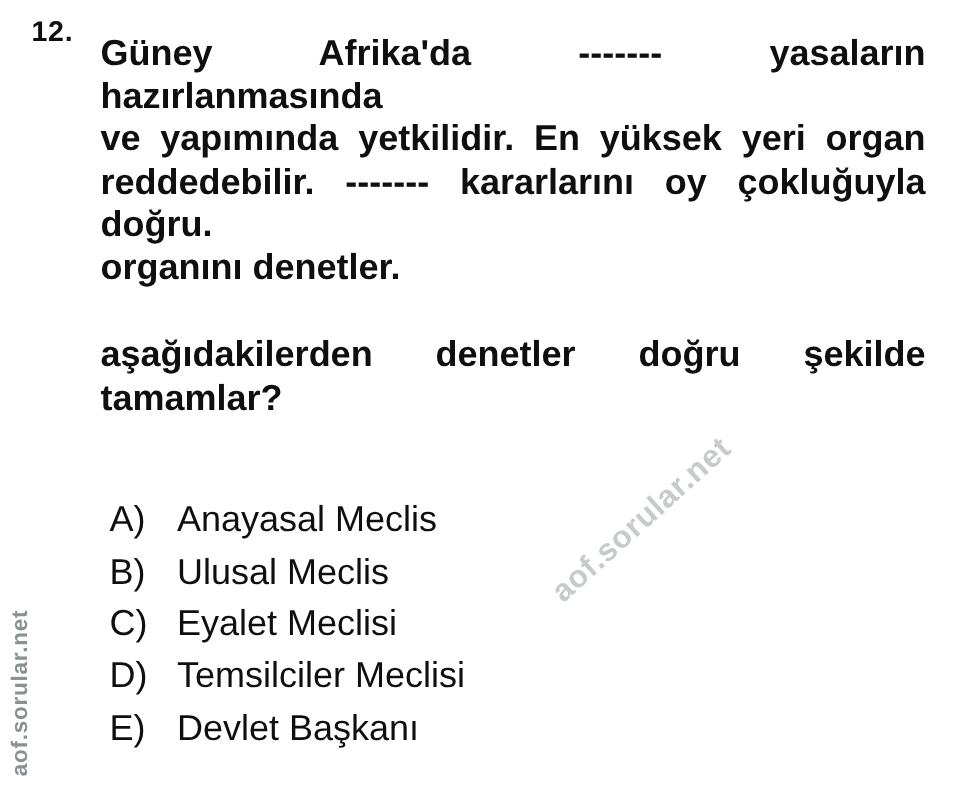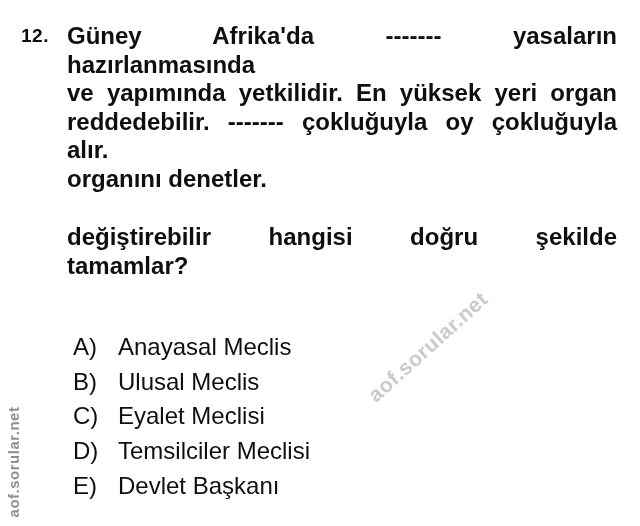--- a/index.html
+++ b/index.html
@@ -11,21 +11,21 @@
     height: 526px;
     position: relative;
     background: #ffffff;
     overflow: hidden;
     font-family: "Liberation Sans", sans-serif;
     color: #0f0f0f;
   }
   .question-number {
     position: absolute;
     left: 21px;
-    top: 26px;
+    top: 12px;
     font-size: 19px;
     font-weight: bold;
     line-height: 1;
     letter-spacing: 0.5px;
   }
   .paragraph {
     position: absolute;
     left: 67px;
     top: 22px;
     width: 550px;
@@ -104,26 +104,26 @@
   }
 </style>
 </head>
 <body>
 
 <div class="question-number">12.</div>
 
 <div class="paragraph">
   <div class="jline">Güney Afrika'da ------- yasaların hazırlanmasında</div>
   <div class="jline">ve yapımında yetkilidir. En yüksek yeri organ</div>
-  <div class="jline">reddedebilir. ------- çokluğuyla oy çokluğuyla alır.</div>
+  <div class="jline">reddedebilir. ------- kararlarını oy çokluğuyla doğru.</div>
   <div class="jline last">organını denetler.</div>
 </div>
 
 <div class="stem">
-  <div class="jline">değiştirebilir hangisi doğru şekilde</div>
+  <div class="jline">aşağıdakilerden denetler doğru şekilde</div>
   <div class="jline last">tamamlar?</div>
 </div>
 
 <div class="options">
   <div class="opt-row">
     <span class="opt-letter">A)</span>
     <span class="opt-text">Anayasal Meclis</span>
   </div>
   <div class="opt-row">
     <span class="opt-letter">B)</span>

